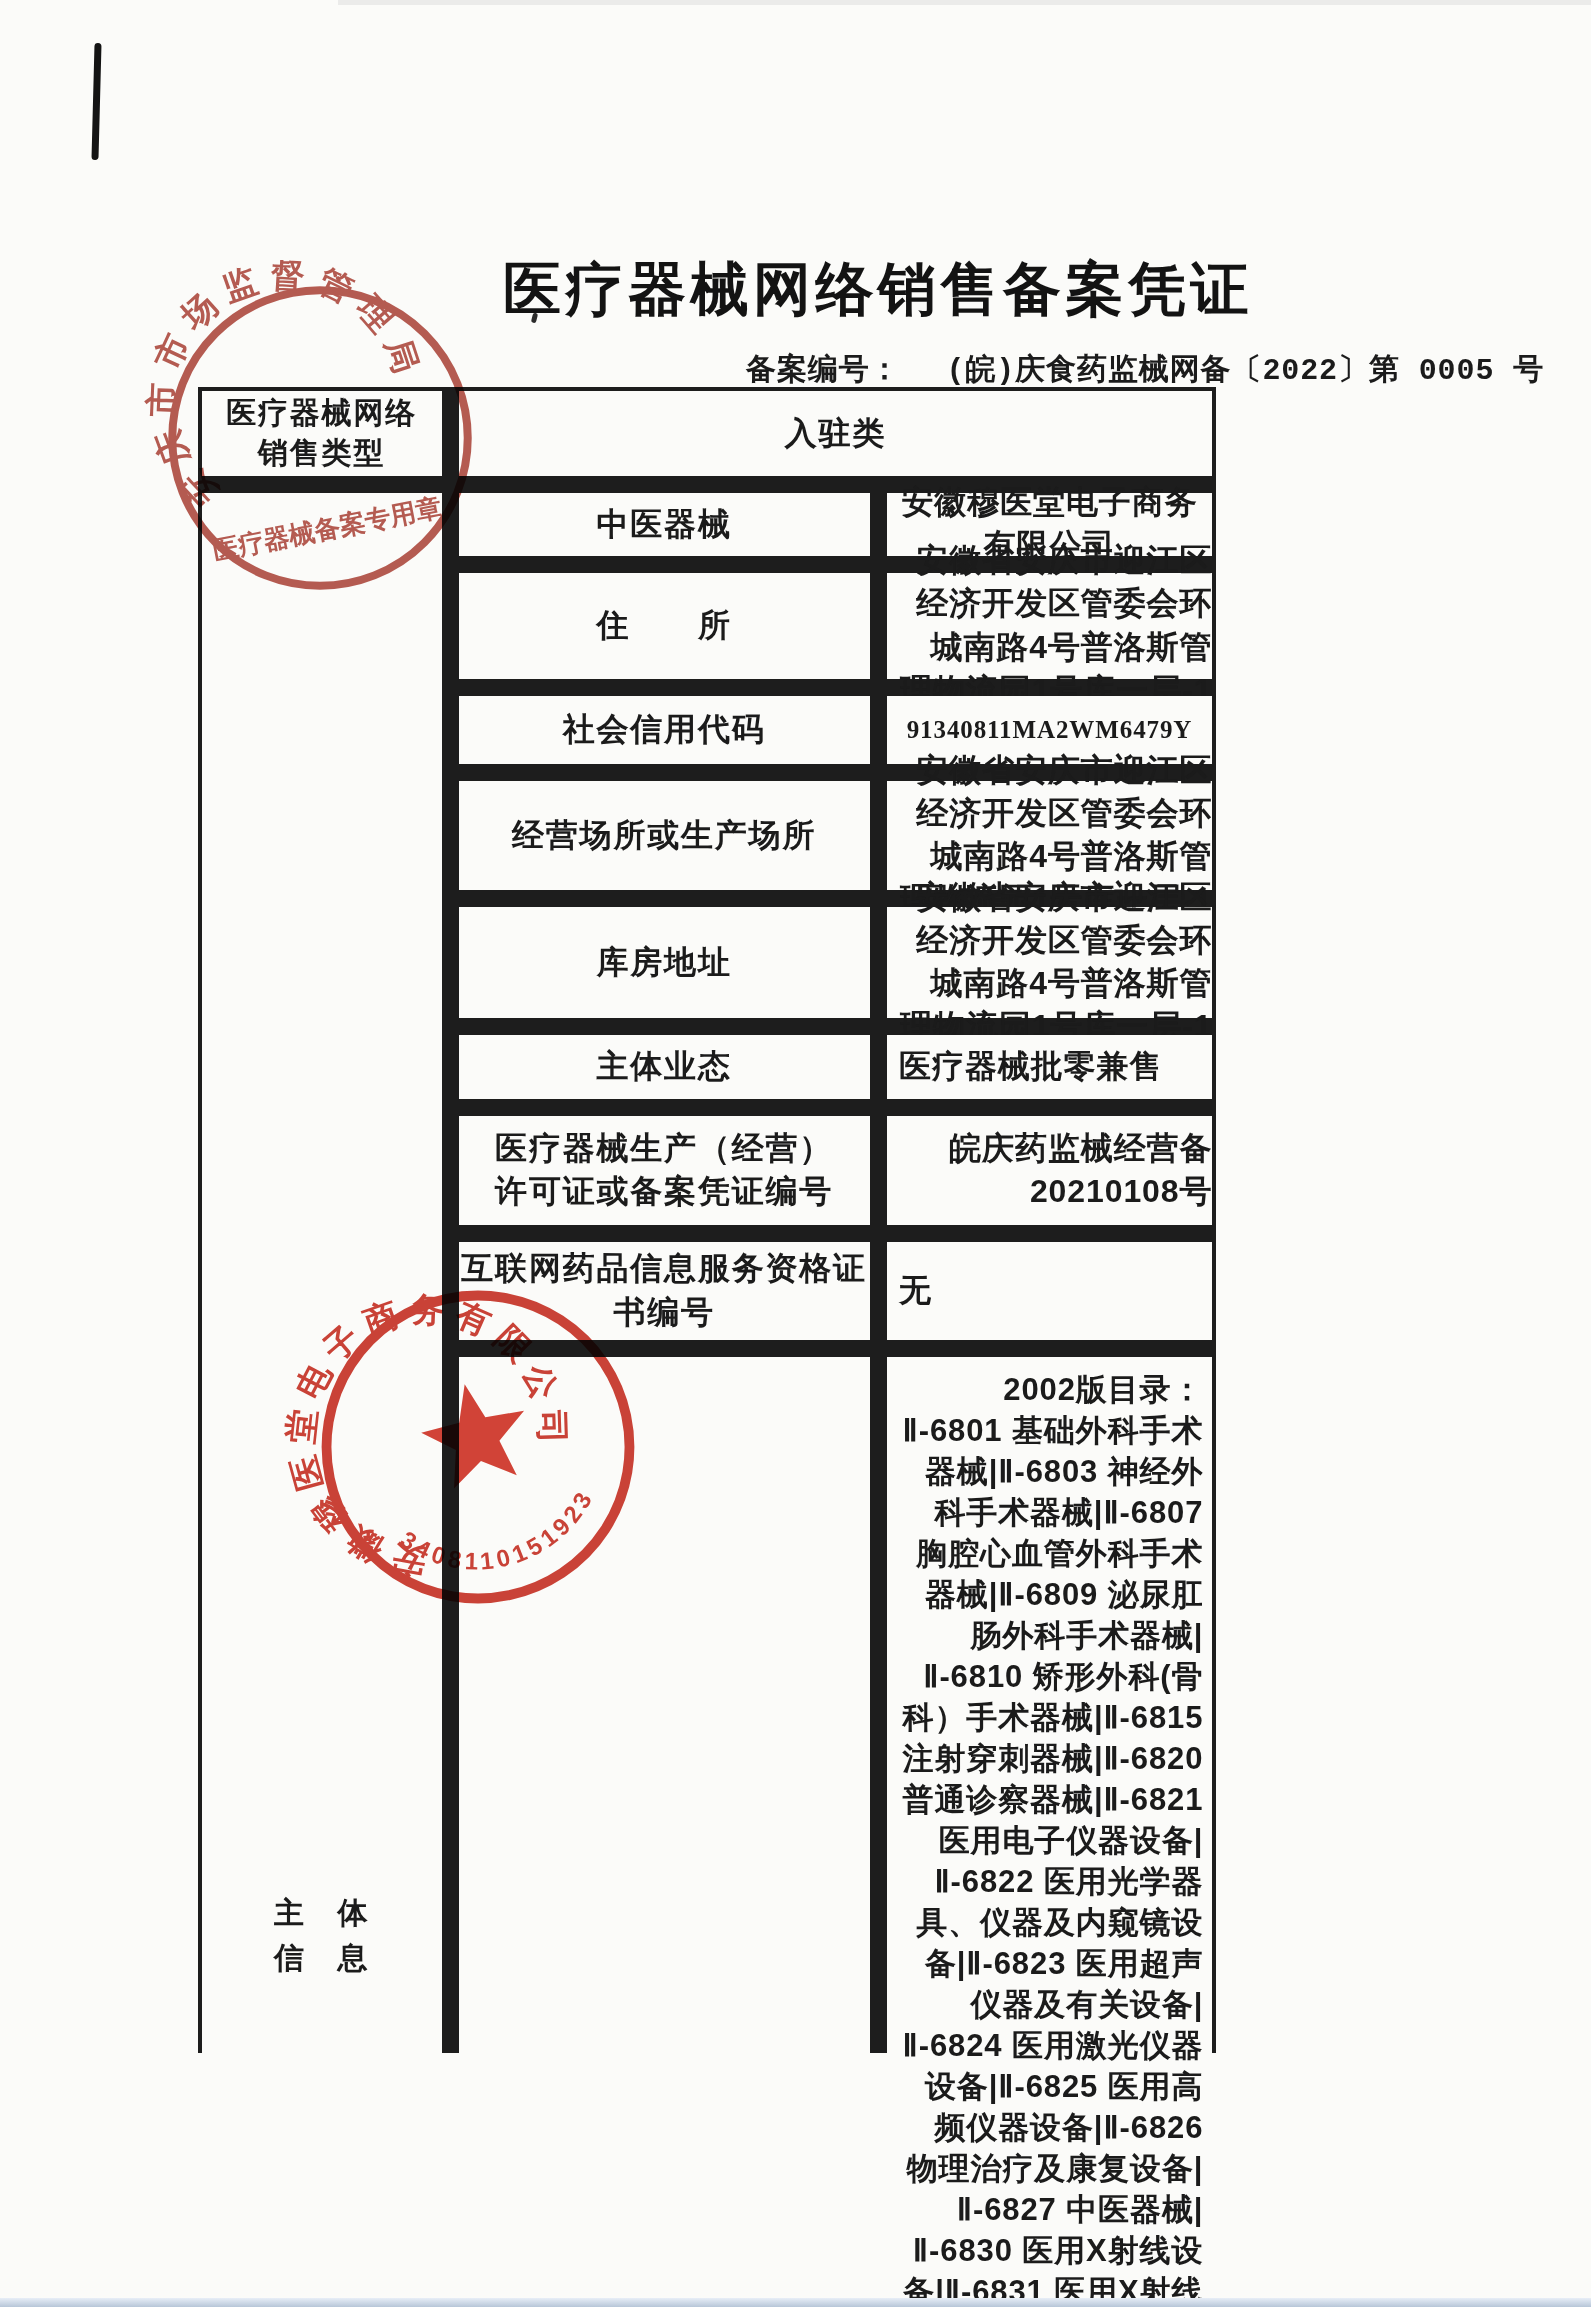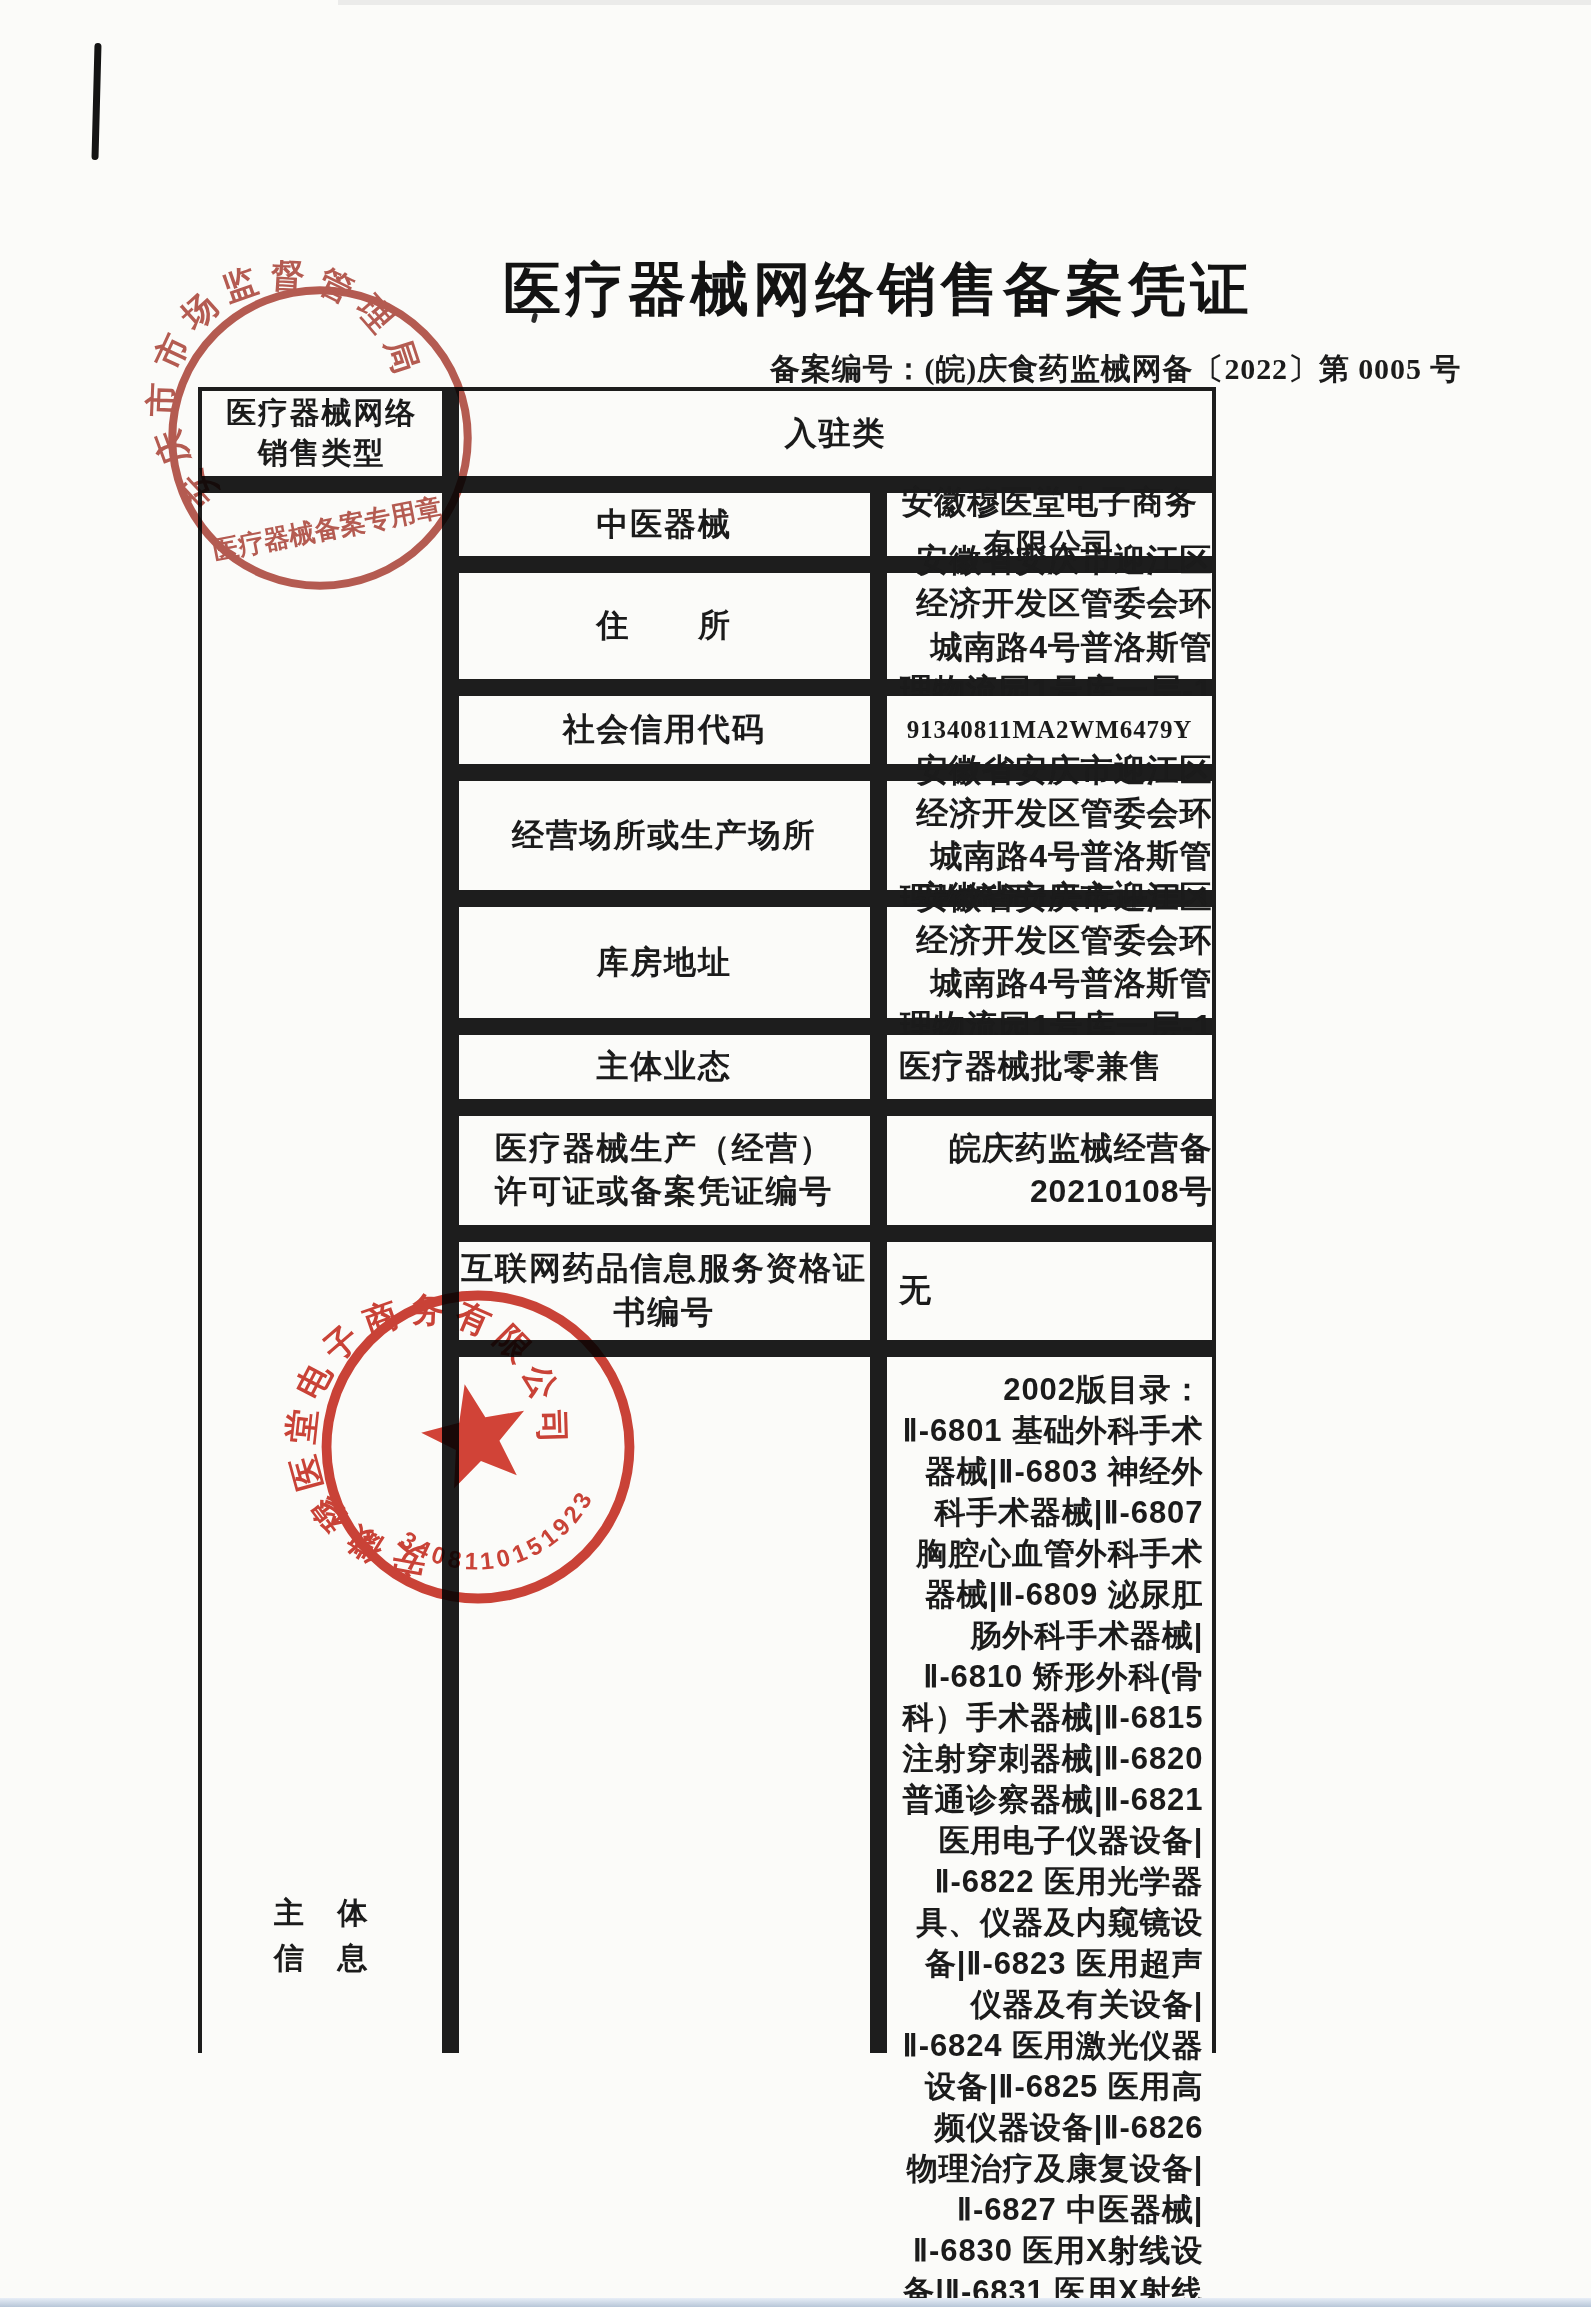--- a/index.html
+++ b/index.html
@@ -16,22 +16,22 @@
   .speck-a{position:absolute;left:532px;top:313px;width:5.3px;height:9.8px;background:#2b2b2b;border-radius:2.7px;transform:rotate(14deg);}
   .speck-b{position:absolute;left:393px;top:2239px;width:4.5px;height:9px;background:#8f8f8f;border-radius:1.8px;transform:rotate(8deg);}
 
   .doc-title{
     position:absolute; top:237px; left:864px; transform:translateX(-50%);
     margin:14px; white-space:nowrap;
     font-family:"Liberation Serif", serif; font-weight:900;
     font-size:58px; letter-spacing:4.5px; color:#131313;
   }
   .regno{
-    position:absolute; top:349px; left:770px; display:flex; 
-    font-family:Liberation Serif, serif; font-weight:bold;
+    position:absolute; top:349px; left:746px; display:flex; gap:46px;
+    font-family:Liberation Mono, monospace; font-weight:bold;
     font-size:30px; letter-spacing:0.9px; white-space:nowrap;
   }
 
   .grid{
     position:absolute; left:198px; top:387px; width:1018px; height:1666px;
     box-sizing:border-box; background:#1d1d1d; padding:3.6px;
     display:grid; gap:17px;
     grid-template-columns:240px 411px 1fr;
     grid-template-rows:85px 63px 106px 68px 109px 111px 64px 109px 98px auto;
   }

